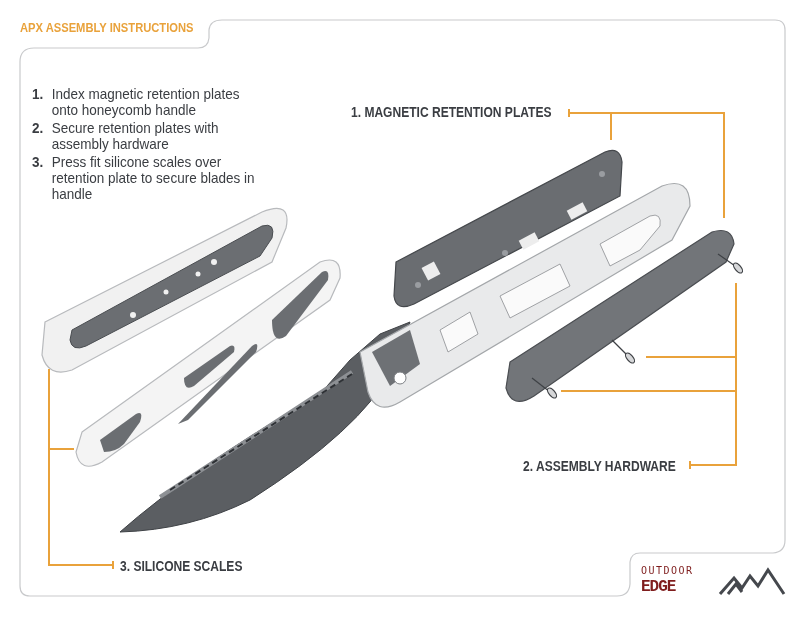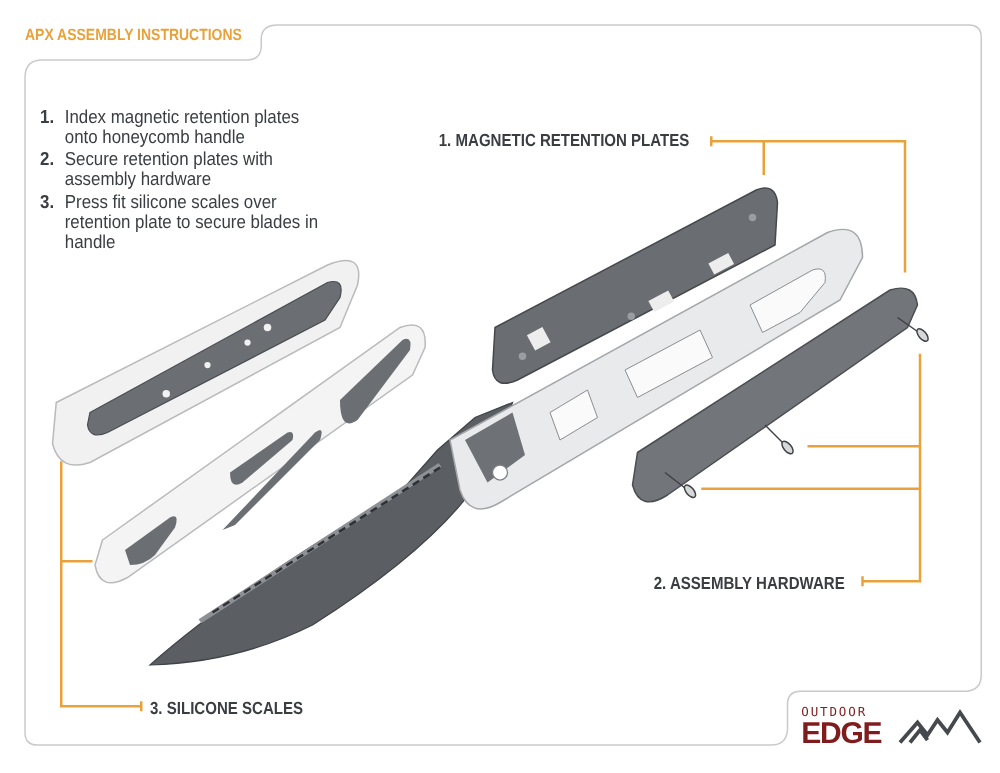--- a/index.html
+++ b/index.html
@@ -12,21 +12,21 @@
     .steps { position: absolute; left: 32px; top: 86px; font-family: "Liberation Sans", sans-serif;
              font-size: 15px; line-height: 16px; color: #3A3D42; }
     .step { display: flex; margin-bottom: 2px; transform: scaleX(0.9); transform-origin: left top; }
     .step .num { font-weight: bold; width: 22px; flex: none; }
     .step .txt { width: 230px; }
     .callout { position: absolute; font-family: "Liberation Sans", sans-serif; font-weight: bold;
                font-size: 14px; color: #3A3D42; white-space: nowrap;
                transform: scaleX(0.86); transform-origin: left top; }
     .logo { position: absolute; left: 641px; top: 565px; color: #7f1d1d; }
     .logo .l1 { font-family: "DejaVu Sans Mono", monospace; font-size: 10px; letter-spacing: 1.5px; line-height: 11px; }
-    .logo .l2 { font-family: Liberation Sans, sans-serif; font-weight: bold; font-size: 24px; line-height: 22px; letter-spacing: -1px; }
+    .logo .l2 { font-family: Liberation Mono, monospace; font-weight: bold; font-size: 16px; line-height: 22px; letter-spacing: -1px; }
   </style>
 </head>
 <body>
 
 <svg class="frame" width="800" height="618" viewBox="0 0 800 618">
   <path d="M20,62 Q20,48 34,48 L198,48 Q208,48 209,38 L209,30 Q210,20 222,20 L775,20 Q785,20 785,30 L785,540 Q785,552 773,553 L640,553 Q631,553 630,562 L630,584 Q629,596 617,596 L30,596 Q20,596 20,586 Z" fill="none" stroke="#C9CACC" stroke-width="1.2"></path>
 
   <g stroke="#E9A23B" stroke-width="2" fill="none">
 
     <path d="M569,113 L724,113 L724,218"></path>

